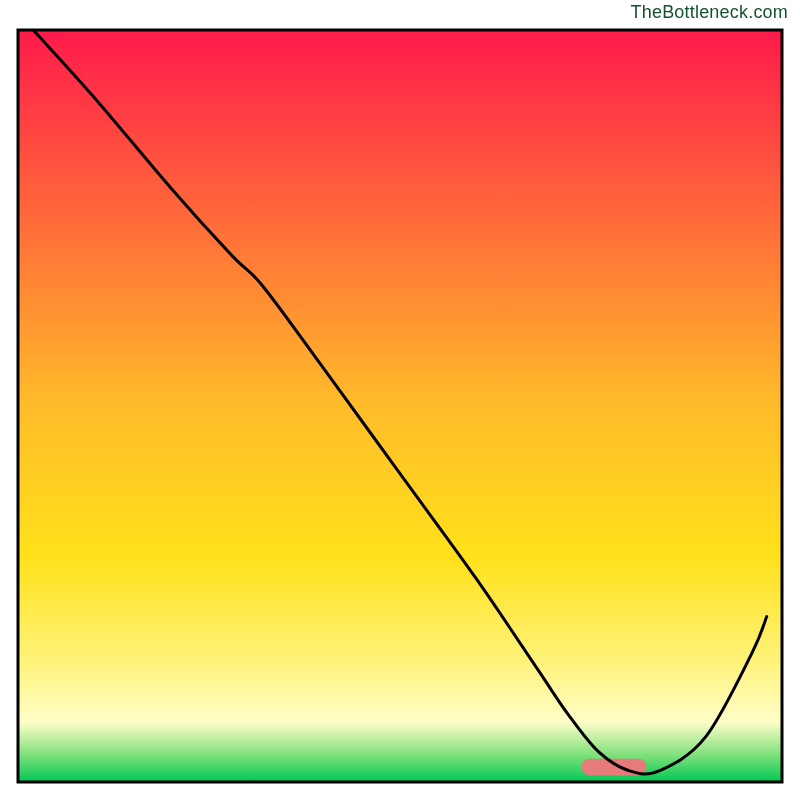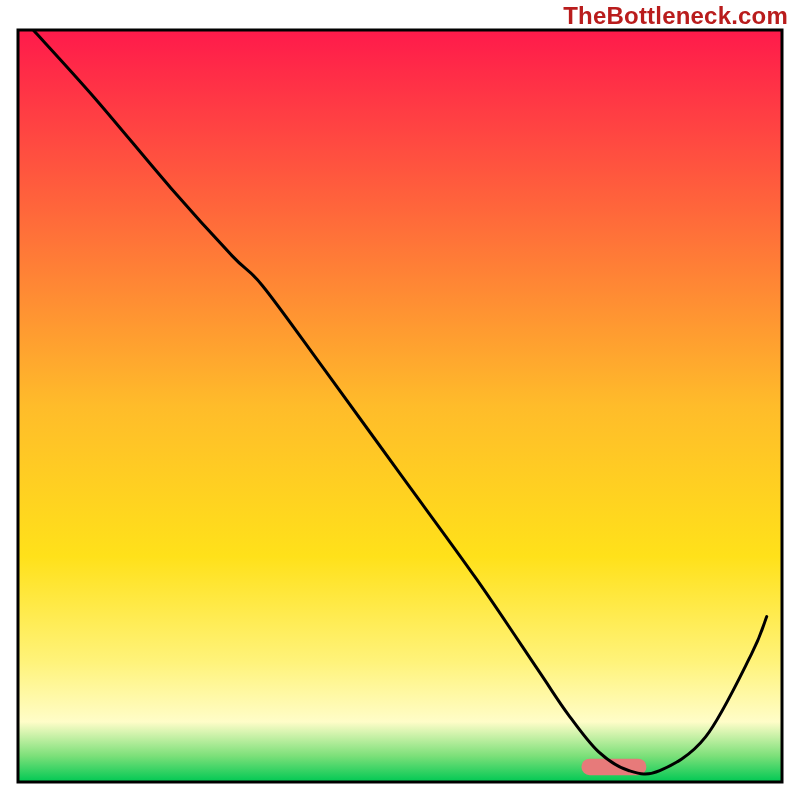--- a/index.html
+++ b/index.html
@@ -13,23 +13,23 @@
   }
   .stage {
     position: relative;
     width: 800px;
     height: 800px;
   }
   .watermark {
     position: absolute;
     top: 2px;
     right: 12px;
-    font-size: 24px;
-    font-weight: 700;
-    color: #b91c1c;
+    font-size: 18px;
+    font-weight: 400;
+    color: #14532d;
     letter-spacing: 0.2px;
     user-select: none;
   }
   svg.plot {
     position: absolute;
     inset: 0;
     width: 800px;
     height: 800px;
     display: block;
   }

